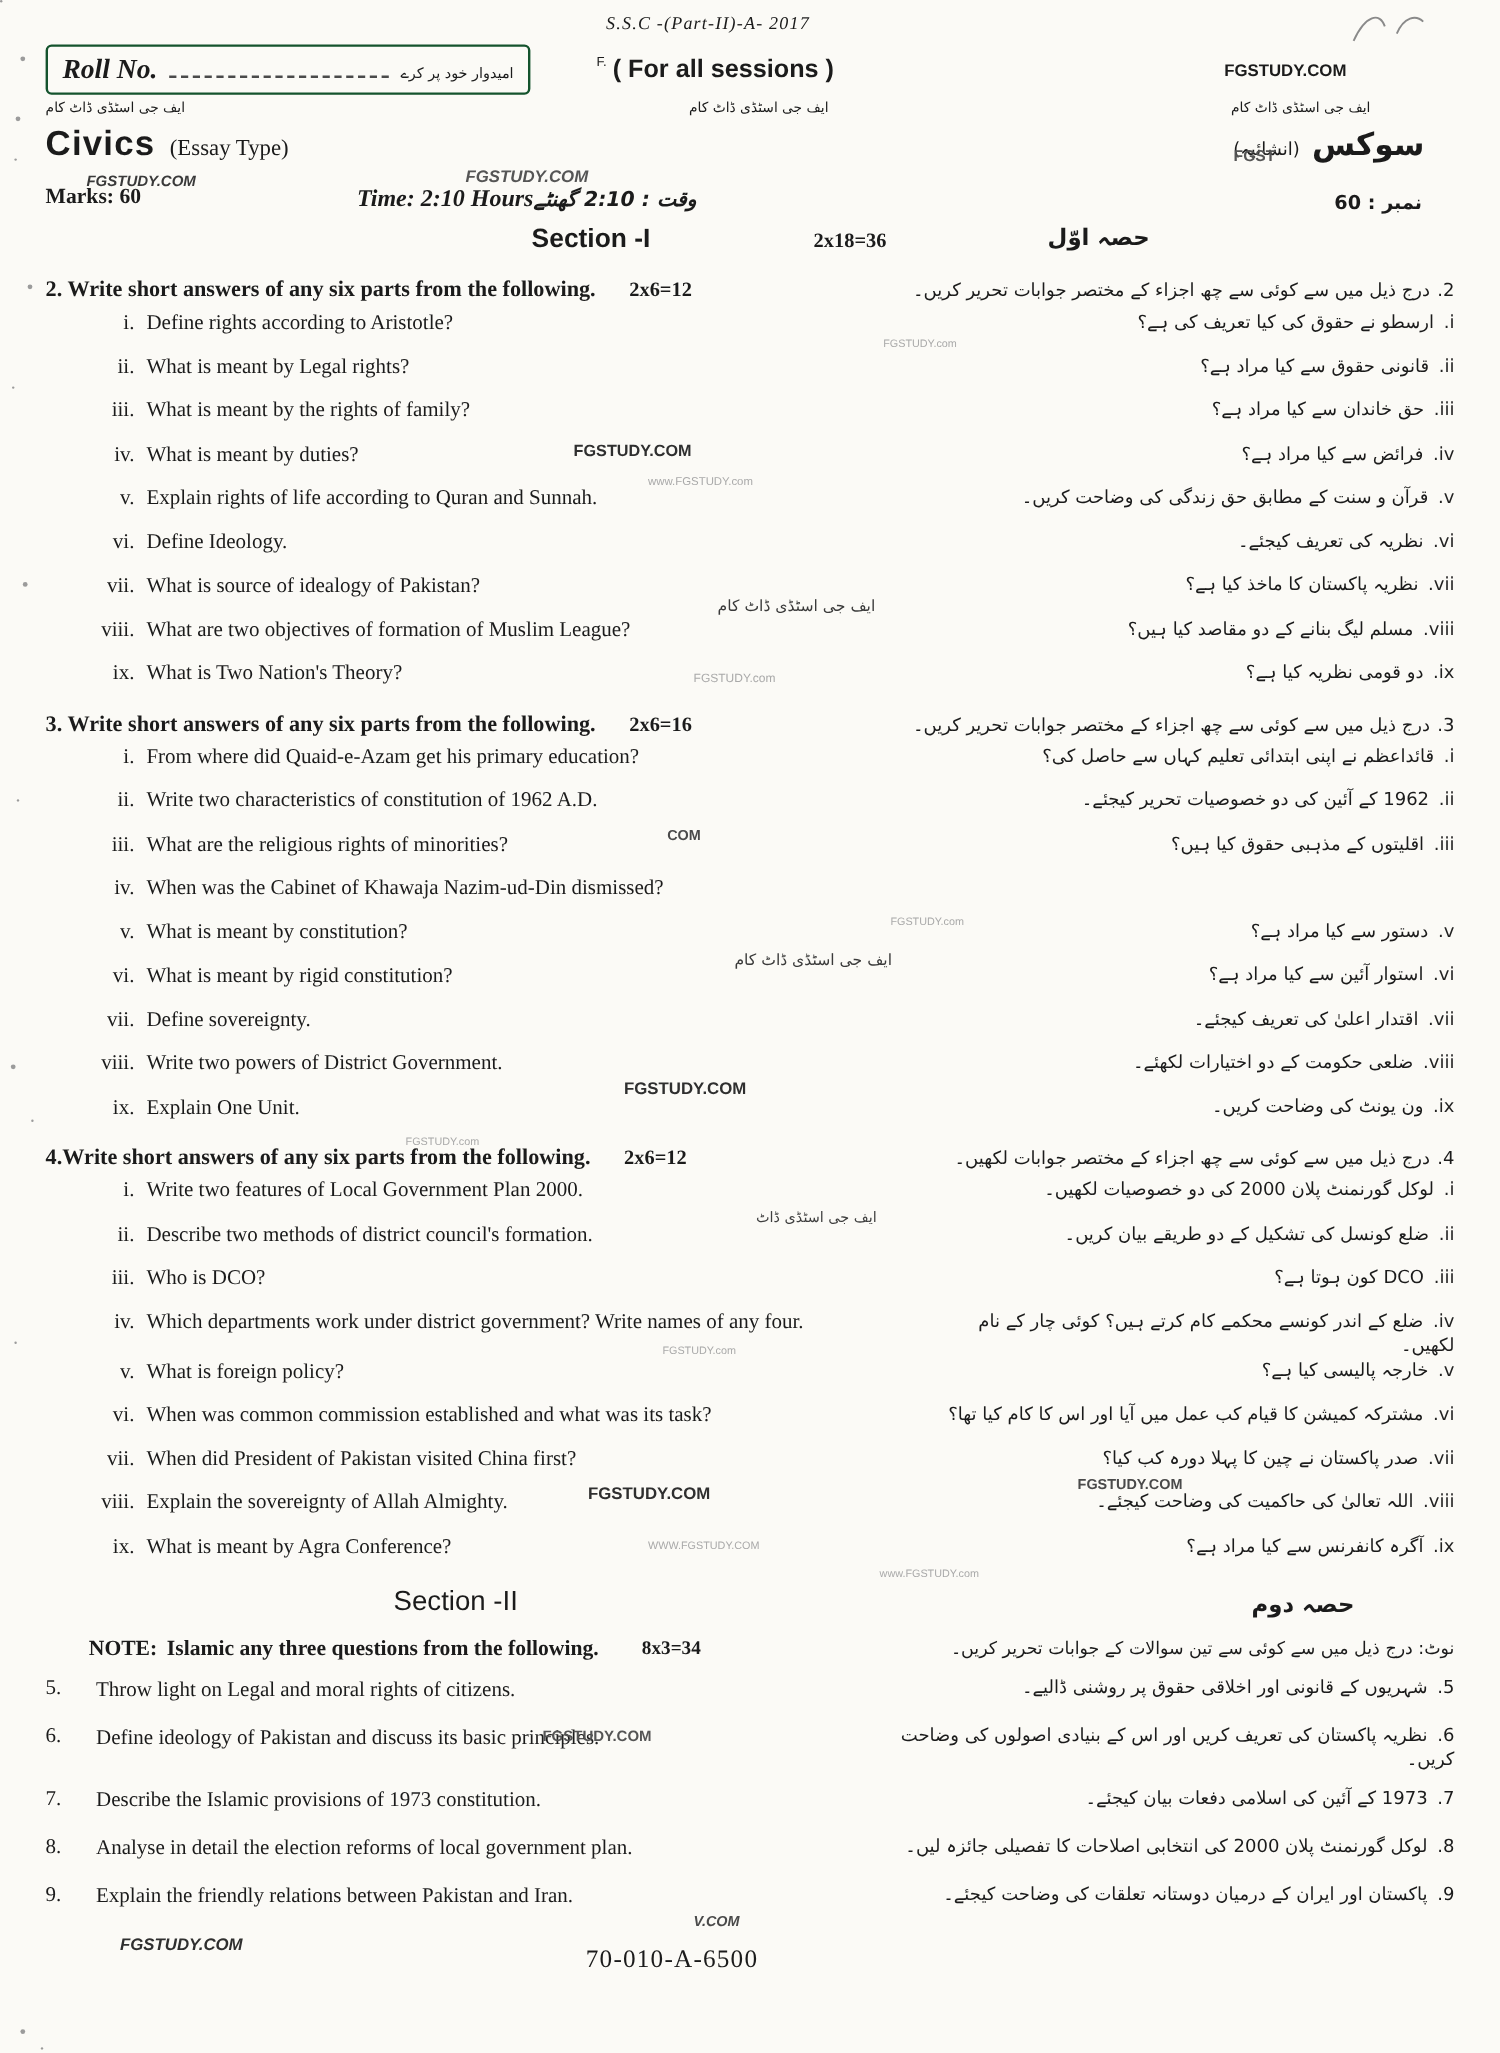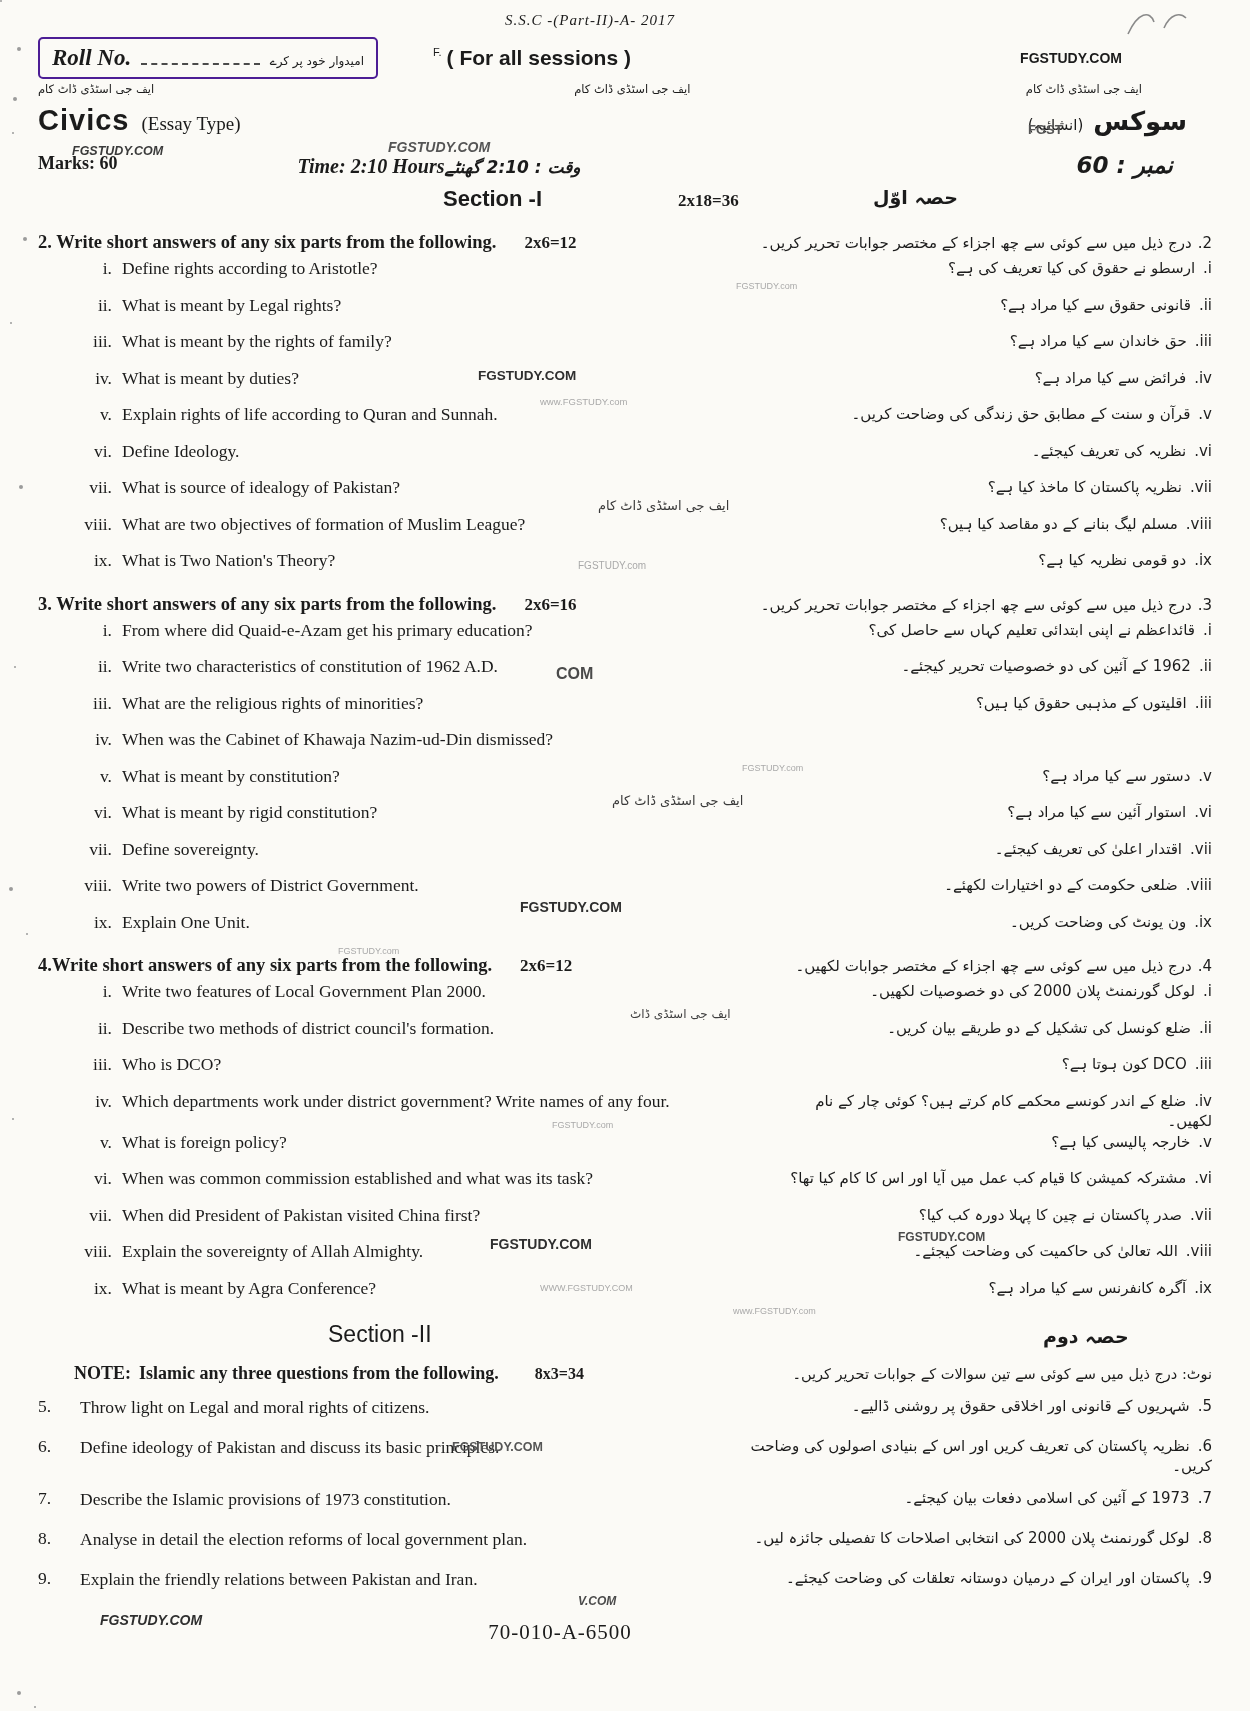--- a/index.html
+++ b/index.html
@@ -37,21 +37,21 @@
       18px 1692px 0 1px #9b9b9b, 34px 1706px 0 0 #9b9b9b;
   }
   .squiggle { position: absolute; right: 60px; top: 8px; }
 
   .urdu { direction: rtl; font-family: "DejaVu Sans", sans-serif; }
 
   
   .doc-code { text-align: center; font-style: italic; font-size: 15px; letter-spacing: 1px; transform: translateX(-35px); }
   .hdr-row1 { display: flex; align-items: center; margin-top: 8px; }
   .rollbox {
-    width: 340px; border: 2px solid #4c1d95; border-radius: 5px;
+    width: 404px; border: 2px solid #14532d; border-radius: 5px;
     padding: 6px 12px; display: flex; align-items: baseline; gap: 10px;
   }
   .roll-label { font-style: italic; font-weight: bold; font-size: 23px; }
   .roll-line { flex: 1; border-bottom: 2px dashed #4a4a4a; height: 16px; }
   .roll-ur { font-size: 12px; }
   .sessions { margin-left: 55px; font-weight: bold; font-size: 21px; font-family: "Liberation Sans", sans-serif; }
   .f-prefix { font-size: 11px; font-weight: normal; margin-right: 5px; vertical-align: top; }
   .fg-top { margin-left: auto; margin-right: 90px; font-weight: bold; font-size: 14px; font-family: "Liberation Sans", sans-serif; }
   .hdr-row1b { display: flex; font-size: 11.5px; margin-top: 3px; }
   .hdr-row1b .u2 { margin-left: 420px; }
@@ -62,21 +62,21 @@
   .subject-ur-wrap { margin-left: auto; margin-right: 25px; direction: rtl; display: flex; gap: 10px; align-items: baseline; }
   .subject-ur { font-size: 26px; font-weight: bold; }
   .subject-type-ur { font-size: 15px; text-align: right; }
   .row-mt { display: flex; margin-top: 2px; }
   .col-marks { display: flex; flex-direction: column; }
   .marks-label { font-weight: bold; font-size: 18px; margin-top: 14px; }
   .center-time { margin-left: 180px; display: flex; flex-direction: column; align-items: center; }
   .wm-center-hdr { font-weight: bold; font-style: italic; font-size: 14px; color: #555; font-family: "Liberation Sans", sans-serif; }
   .time-line { display: flex; gap: 0; font-weight: bold; font-size: 20px; align-items: center; font-style: italic; }
   .time-ur { font-size: 17px; font-weight: bold; }
-  .nmbr { margin-left: auto; margin-right: 39px; align-self: flex-end; font-weight: bold; font-size: 23px; font-style: italic; }
+  .nmbr { margin-left: auto; margin-right: 27px; align-self: flex-end; font-weight: bold; font-size: 16px; }
   .sec1 { position: relative; height: 38px; margin-top: 8px; }
   .sec1 .t { position: absolute; left: 405px; font-size: 22px; font-weight: bold; font-family: "Liberation Sans", sans-serif; }
   .sec1 .m { position: absolute; left: 640px; top: 5px; font-size: 17px; font-weight: bold; }
   .sec1 .u { position: absolute; left: 835px; top: 0; font-size: 19px; font-weight: bold; }
 
   
   .qh { display: flex; align-items: baseline; margin-top: 8px; margin-bottom: 4px; }
   .qh-en { font-weight: bold; font-size: 18.5px; }
   .qh-marks { font-weight: bold; font-size: 17px; margin-left: 28px; white-space: nowrap; }
   .qh-ur { margin-left: auto; font-size: 15px; max-width: 465px; text-align: right; }
@@ -110,21 +110,21 @@
 <div class="page">
   <div class="speckles"></div>
 
   <span class="wm b i" style="left:72px;  top:144px;  font-size:12.5px; color:#3a3a3a;">FGSTUDY.COM</span>
   <span class="wm b" style="left:1028px;top:122px;  font-size:13px;   color:#555;">FGST</span>
   <span class="wm b" style="left:478px; top:368px;  font-size:13.5px; color:#2f2f2f;">FGSTUDY.COM</span>
   <span class="wm" style="left:540px; top:396px;  font-size:9.5px;">www.FGSTUDY.com</span>
   <span class="wm" style="left:736px; top:281px;  font-size:9px;">FGSTUDY.com</span>
   <span class="wm urdu" style="left:598px; top:498px; font-size:13px;  color:#3a3a3a;">ایف جی اسٹڈی ڈاٹ کام</span>
   <span class="wm" style="left:578px; top:560px;  font-size:10px;">FGSTUDY.com</span>
-  <span class="wm b" style="left:556px; top:665px;  font-size:16px;  color:#4a4a4a;">COM</span>
+  <span class="wm b" style="left:556px; top:689px;  font-size:12px;  color:#4a4a4a;">COM</span>
   <span class="wm" style="left:742px; top:763px;  font-size:9px;">FGSTUDY.com</span>
   <span class="wm urdu" style="left:612px; top:793px; font-size:13px;  color:#3a3a3a;">ایف جی اسٹڈی ڈاٹ کام</span>
   <span class="wm b" style="left:520px; top:899px;  font-size:14px;  color:#2f2f2f;">FGSTUDY.COM</span>
   <span class="wm" style="left:338px; top:946px;  font-size:9px;">FGSTUDY.com</span>
   <span class="wm urdu" style="left:630px; top:1007px;font-size:12px;  color:#3f3f3f;">ایف جی اسٹڈی ڈاٹ</span>
   <span class="wm" style="left:552px; top:1120px; font-size:9px;">FGSTUDY.com</span>
   <span class="wm b" style="left:490px; top:1236px; font-size:14px;  color:#2f2f2f;">FGSTUDY.COM</span>
   <span class="wm b" style="left:898px; top:1230px; font-size:12px;  color:#4a4a4a;">FGSTUDY.COM</span>
   <span class="wm" style="left:540px; top:1283px; font-size:9px;">WWW.FGSTUDY.COM</span>
   <span class="wm" style="left:733px; top:1306px; font-size:9px;">www.FGSTUDY.com</span>

